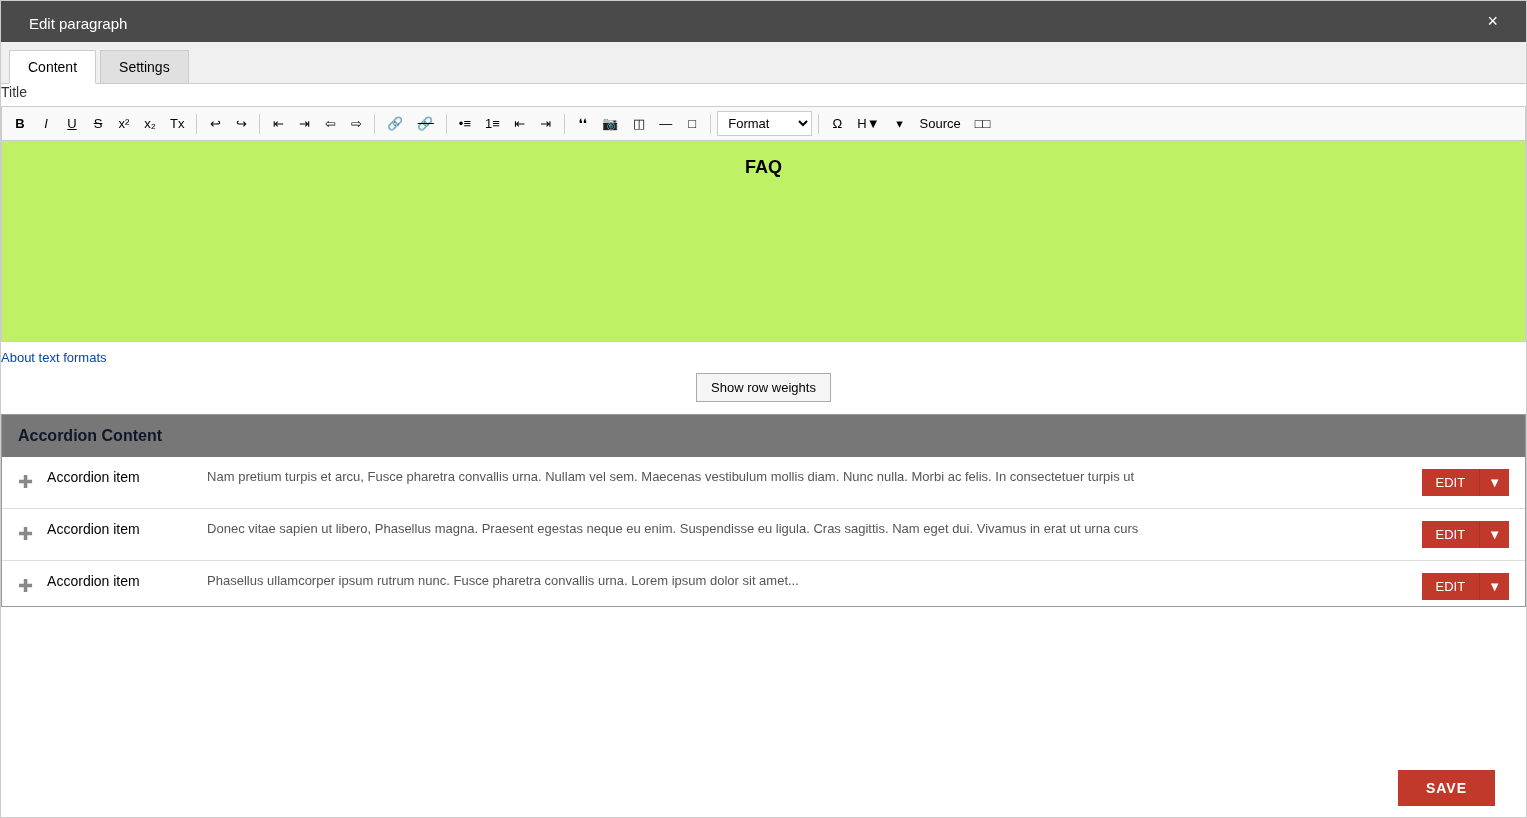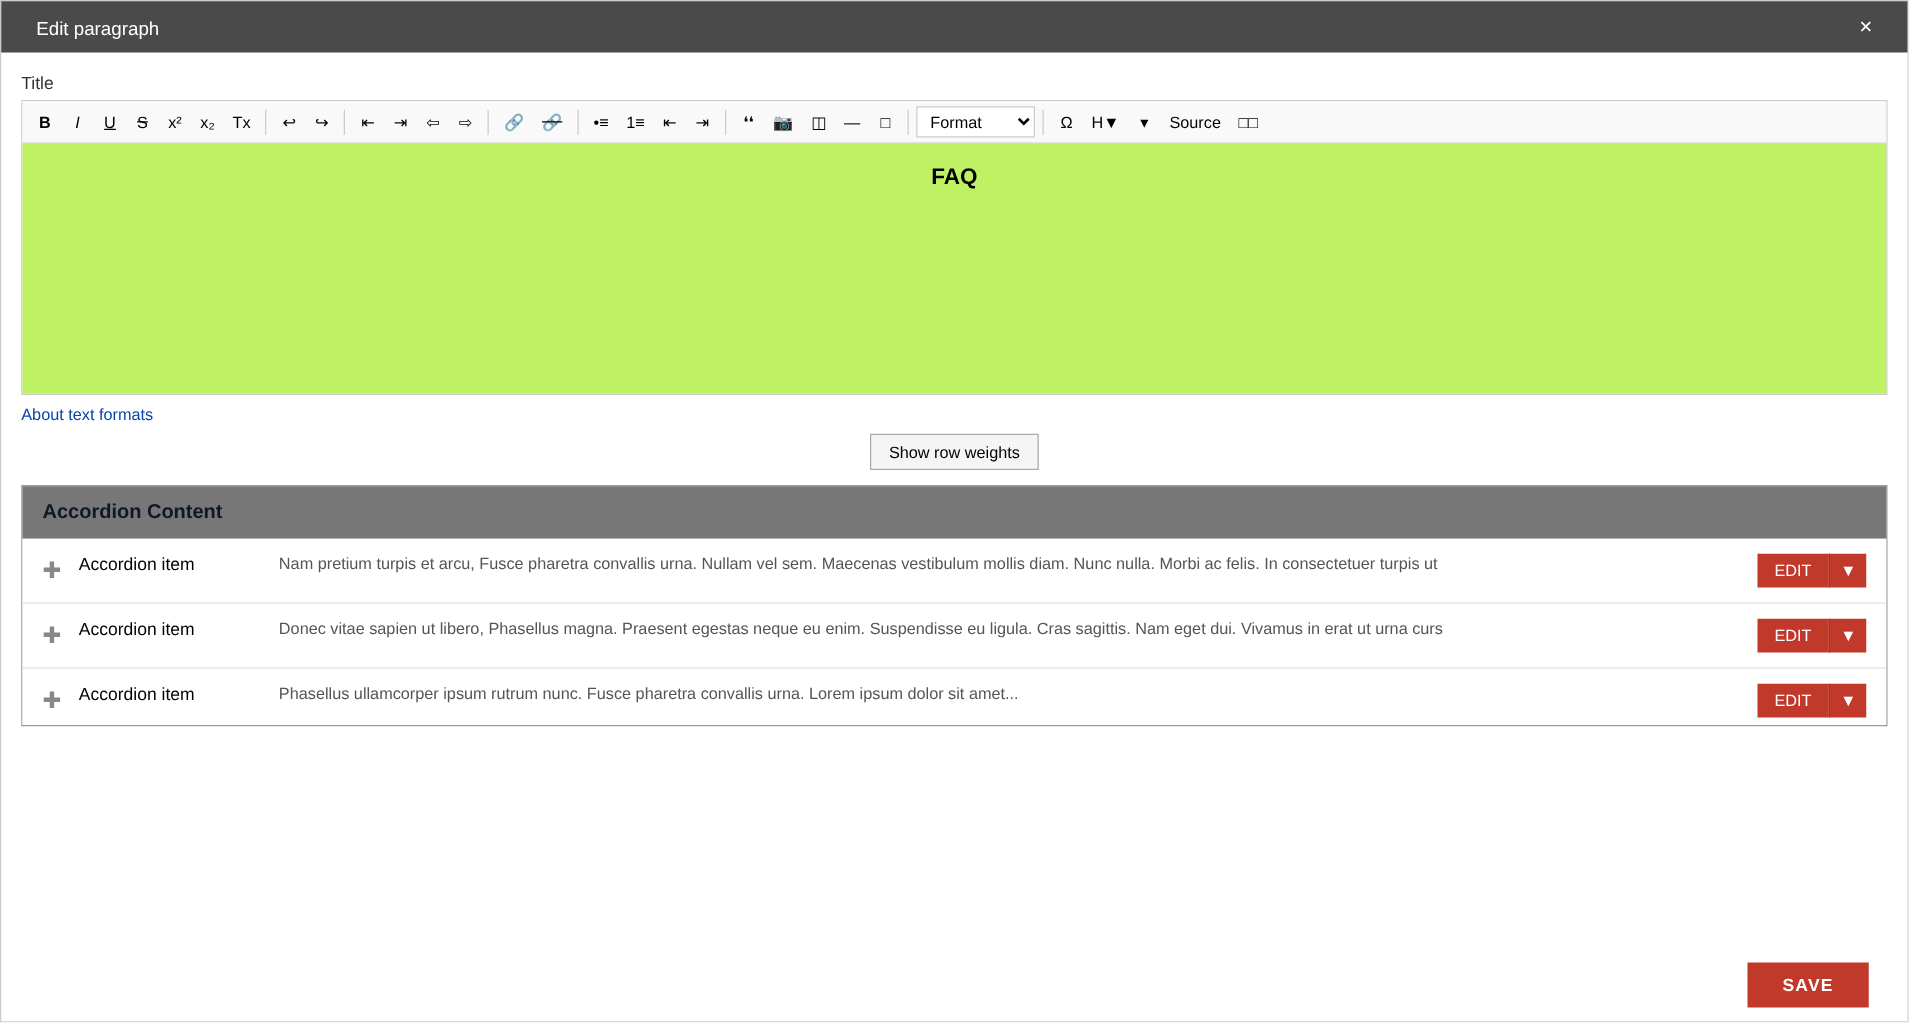--- a/index.html
+++ b/index.html
@@ -50,21 +50,20 @@
     }
 
     .tab.active {
       background: #fff;
       border-bottom: 1px solid #fff;
       margin-bottom: -1px;
       z-index: 1;
     }
 
     .modal-body {
-      padding: 16px;
     }
 
     .field-label {
       font-size: 14px;
       margin-bottom: 6px;
       color: #333;
     }
 
     .editor-container {
       border: 1px solid #ccc;
@@ -238,20 +237,28 @@
 </head>
 <body>
 
 <div class="modal-wrapper">
 
   <div class="modal-header">
     <span>Edit paragraph</span>
     <button class="modal-close">×</button>
   </div>
 
+  <div class="tabs">
+    <div class="tab active">
+      <span>Content</span>
+    </div>
+    <div class="tab">
+      <span>Settings</span>
+    </div>
+  </div>
 
   <div class="modal-body">
 
     <div class="field-label">Title</div>
 
     <div class="editor-container">
 
       <div class="editor-toolbar">
         <button class="toolbar-btn"><strong>B</strong></button>
         <button class="toolbar-btn"><em>I</em></button>

